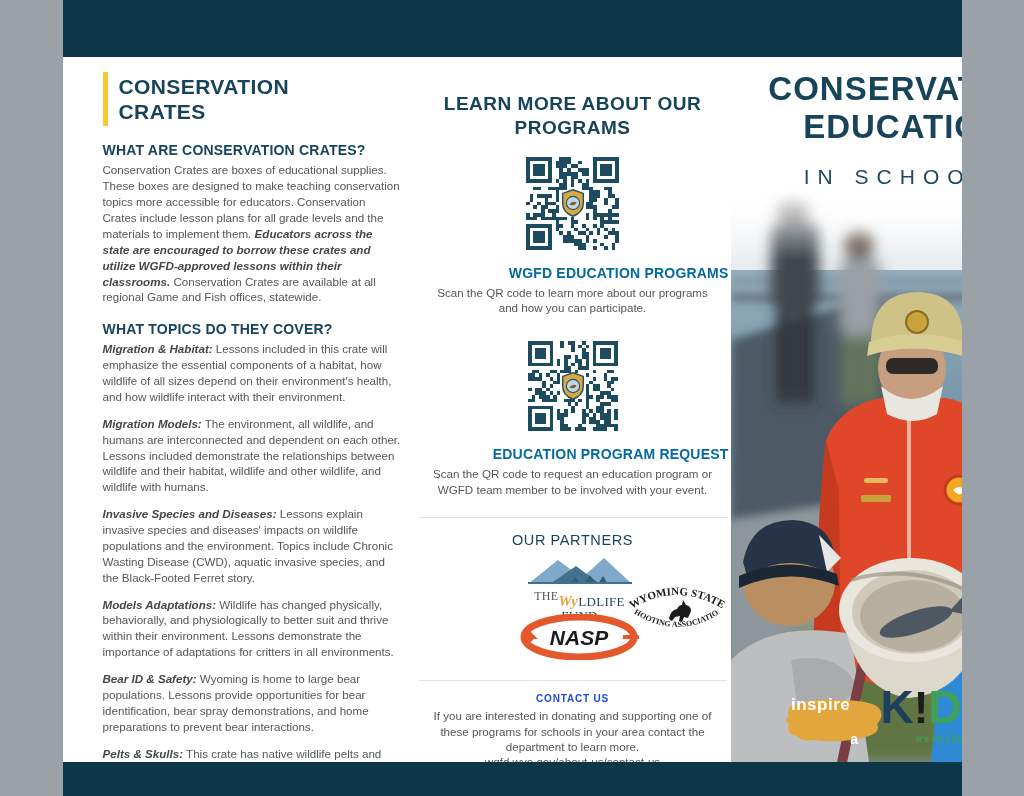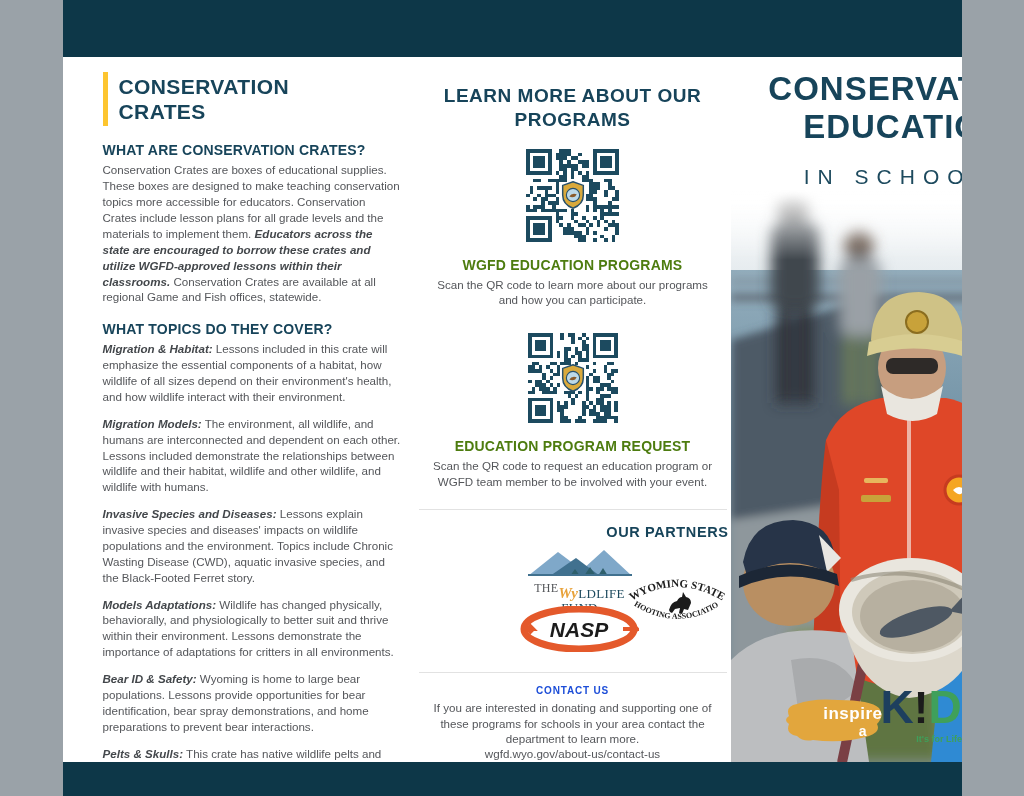--- a/index.html
+++ b/index.html
@@ -12,29 +12,29 @@
   
   .panel-left{position:absolute;left:40px;top:72px;width:300px;color:#54565a;}
   .lp-title-wrap{display:flex;align-items:stretch;margin-bottom:14px;}
   .accent-bar{width:5px;background:#fdc52f;margin-right:11px;}
   .lp-title{font-size:21px;font-weight:800;color:#17445a;line-height:1.2;letter-spacing:.4px;padding:2px 0;}
   .sec-heading{font-size:14px;font-weight:800;color:#17445a;letter-spacing:.2px;margin:16px 0 4px 0;}
   .body-text{font-size:11.6px;line-height:1.37;color:#54565a;margin:0 0 11px 0;}
   .bi{font-weight:700;font-style:italic;color:#43474b;}
 
   
-  .panel-mid{position:absolute;left:354px;top:84px;width:312px;text-align:center;color:#54565a;}
+  .panel-mid{position:absolute;left:354px;top:92px;width:312px;text-align:center;color:#54565a;}
   .mid-title{font-size:19px;font-weight:800;color:#17445a;line-height:1.28;letter-spacing:.5px;}
   .qr-wrap{position:relative;display:inline-block;margin-top:16px;}
   .qr-wrap.second{margin-top:26px;}
   .qr-badge{position:absolute;left:50%;top:50%;transform:translate(-50%,-50%);}
-  .qr-heading{font-size:14px;font-weight:800;color:#4d7c0f;letter-spacing:.2px;margin-top:11px;}
+  .qr-heading{font-size:14px;font-weight:800;color:#0369a1;letter-spacing:.2px;margin-top:11px;text-align:right;}
   .qr-caption{font-size:11.6px;line-height:1.33;margin:4px auto 0 auto;width:280px;}
   .divider{height:1px;background:#e2e2e2;margin:20px 2px 0 2px;}
-  .partners-heading{font-size:14.5px;font-weight:700;color:#17445a;letter-spacing:.6px;margin-top:14px;text-align:right;}
+  .partners-heading{font-size:14.5px;font-weight:400;color:#17445a;letter-spacing:.6px;margin-top:14px;}
   .logo-row{position:relative;height:118px;margin-top:4px;}
   .logo-tu{position:absolute;left:28px;top:6px;width:74px;text-align:center;}
   .tu-word1{font-size:13px;font-weight:800;color:#2fa12e;letter-spacing:.5px;line-height:1.05;}
   .tu-word2{font-size:9px;font-weight:800;color:#1d4a5e;letter-spacing:.6px;}
   .logo-wf{position:absolute;left:104px;top:0;width:118px;text-align:center;}
   .wf-text{font-family:"Liberation Serif",serif;font-size:13px;color:#1d4a5e;letter-spacing:.3px;line-height:1;}
   .wf-wy{color:#e8a23a;font-style:italic;font-weight:700;font-size:15px;}
   .wf-tag{height:3px;width:84px;margin:3px auto 0 auto;background:#e8a23a;opacity:.65;border-radius:2px;}
   .logo-nasp{position:absolute;left:102px;top:62px;width:120px;}
   .logo-wssa{position:absolute;right:2px;top:26px;width:100px;}
@@ -44,22 +44,22 @@
   .contact-url{font-size:11.6px;margin-top:1px;}
 
   
   .panel-right-title{position:absolute;left:668px;top:70px;width:348px;text-align:center;}
   .rp-line1,.rp-line2{font-size:33px;font-weight:800;color:#17445a;letter-spacing:1px;line-height:1.14;}
   .rp-line3{font-size:21px;font-weight:400;color:#1d4a5e;letter-spacing:8px;margin-top:20px;padding-left:8px;}
   .rp-underline{width:64px;height:4px;background:#fdc52f;margin:9px auto 0 auto;}
   .photo{position:absolute;left:668px;top:190px;width:356px;height:572px;}
   .photo svg{display:block;}
   .ov-inspire{position:absolute;left:52px;top:506px;width:100px;height:50px;}
-  .ov-inspire .txt{position:absolute;left:0;top:0;width:100%;height:100%;display:flex;flex-direction:column;
-      align-items:flex-end;justify-content:center;color:#fff;font-weight:700;line-height:1;}
+  .ov-inspire .txt{position:absolute;left:0;top:0;width:100%;height:100%;display:flex;flex-direction:row;
+      align-items:flex-start;justify-content:center;color:#fff;font-weight:700;line-height:1;}
   .ov-inspire .w1{font-size:17px;letter-spacing:.5px;}
   .ov-inspire .w2{font-size:14px;align-self:flex-end;margin:2px 16px 0 0;}
   .ov-kid{position:absolute;left:150px;top:494px;width:92px;height:62px;}
   .kid-k{font-size:46px;font-weight:800;color:#1d3f5e;line-height:1;}
   .kid-i{font-size:44px;font-weight:800;color:#1b1b1b;line-height:1;}
   .kid-d{font-size:46px;font-weight:800;color:#3fa05b;line-height:1;}
   .kid-tag{position:absolute;right:0;bottom:2px;font-size:9px;font-weight:700;color:#3fa05b;}
   .kid-tag .dot{display:inline-block;width:8px;height:8px;border-radius:50%;background:#3fa05b;color:#fff;
       font-size:6px;line-height:8px;text-align:center;vertical-align:1px;}
   .ov-badge{position:absolute;left:244px;top:490px;width:66px;height:72px;}

